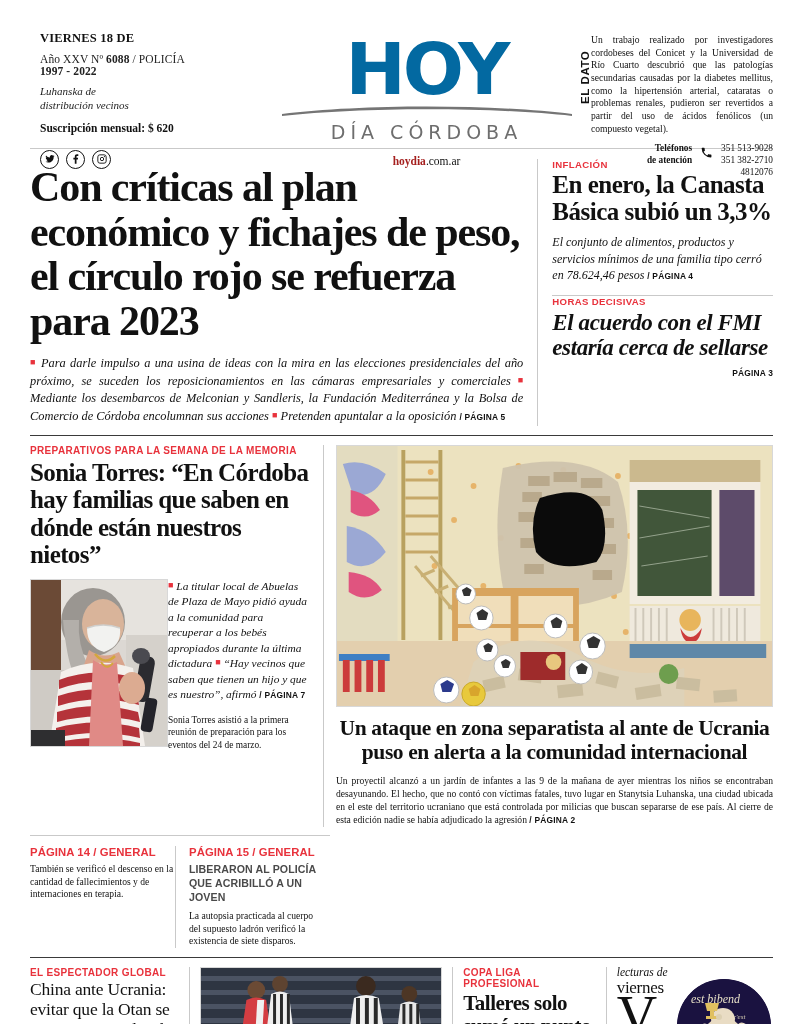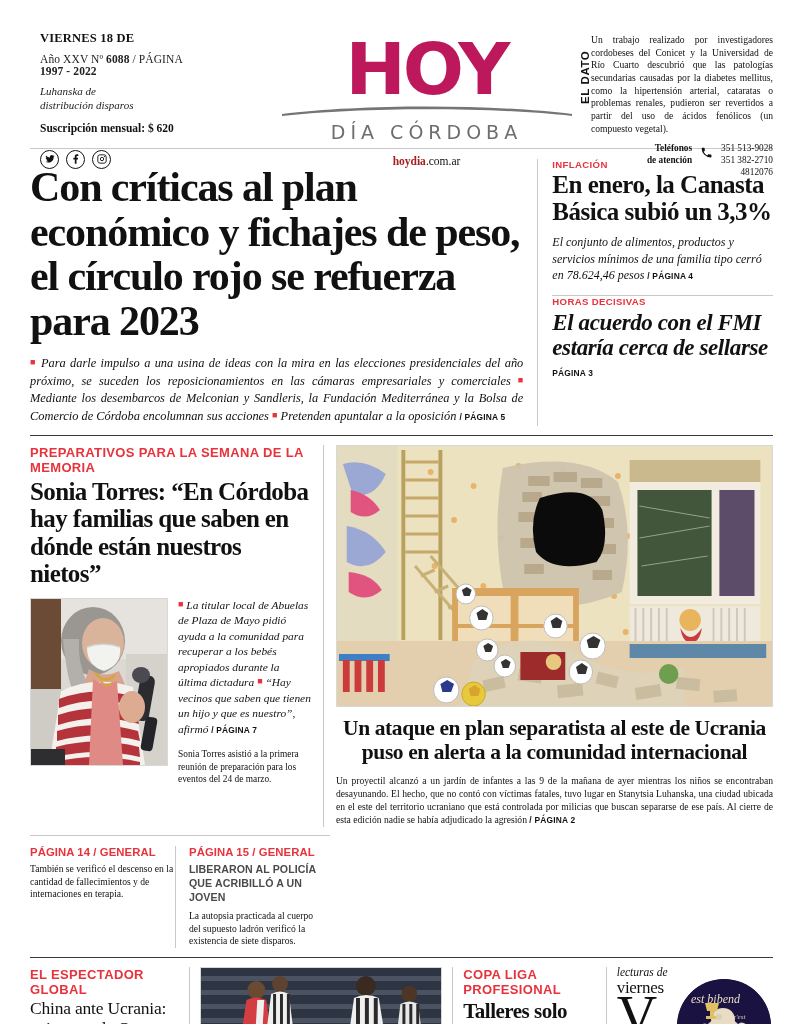--- a/index.html
+++ b/index.html
@@ -81,42 +81,42 @@
     text-align: justify; margin-top: 12px;
   }
   .bullet { color: #e8323c; font-style: normal; font-size: 9px; vertical-align: 2px; }
   .pg { font-family: "Liberation Sans", sans-serif; font-weight: bold; font-size: 8.4px; font-style: normal; letter-spacing: .2px;}
 
   .kicker {
     font-family: "Liberation Sans", sans-serif;
     font-weight: bold; font-size: 9.6px; color: #e8323c;
     letter-spacing: .35px; text-transform: uppercase;
   }
-  .kicker-sm { font-size: 13px; }
+  .kicker-sm { font-size: 10px; }
   .rhead {
     font-family: "Liberation Serif", serif; font-weight: bold;
     font-size: 25px; line-height: 1.08; letter-spacing: -.5px; margin-top: 1px;
   }
   .rsub { font-style: italic; font-size: 12px; line-height: 1.38; margin-top: 9px; }
   .rhead-it {
     font-family: "Liberation Serif", serif; font-weight: bold; font-style: italic;
     font-size: 23px; line-height: 1.1; letter-spacing: -.4px; margin-top: 3px;
   }
-  .pg-blk { font-family:"Liberation Sans",sans-serif; font-weight:bold; font-size:8.4px; margin-top:8px; letter-spacing:.2px;}
+  .pg-blk { font-family:"Liberation Sans",sans-serif; font-weight:bold; font-size:8.4px; margin-top:8px; letter-spacing:.2px;text-align:right;}
 
   
   .mid-sec { display: flex; margin-top: 9px; }
   .mid-left { width: 300px; padding-right: 12px; }
   .mid-right { width: 460px; padding-left: 12px; }
 
   .st-head {
     font-family: "Liberation Serif", serif; font-weight: bold;
     font-size: 25px; line-height: 1.1; letter-spacing: -.6px; margin-top: 3px;
   }
-  .st-row { display: flex; margin-top: 10px; gap: 10px; }
+  .st-row { display: flex; margin-top: 10px; }
   .st-photo { width: 138px; height: 168px; border: 1px solid #d8d8d8; position: relative; overflow: hidden; background:#e9e6e2;}
   .st-text { flex: 1; }
   .st-lede { font-style: italic; font-size: 11.4px; line-height: 1.36; }
   .st-cap { font-size: 9.4px; line-height: 1.33; margin-top: 11px; }
 
   .uk-photo { width: 100%; height: 262px; border: 1px solid #d8d8d8; overflow: hidden; position: relative; background:#e8e2cf;}
   .uk-head {
     font-family: "Liberation Serif", serif; font-weight: bold;
     font-size: 21.5px; line-height: 1.14; letter-spacing: -.4px;
     text-align: center; margin-top: 9px;
@@ -167,26 +167,26 @@
 
 <div class="page">
 
   <div class="masthead">
 
     <div class="mh-left">
       <div class="mh-date">
         <div>VIERNES 18 DE</div>
       </div>
       <div class="mh-year">
-        <span>Año XXV Nº </span><b>6088</b><span> / PÁGINA</span>
+        <span>Año XXV Nº </span><b>6088</b><span> / POLICÍA</span>
         <span class="yrs">1997 - 2022</span>
       </div>
       <div class="mh-sub">
         <div>Luhanska de</div>
-        <div>distribución disparos</div>
+        <div>distribución vecinos</div>
       </div>
       <div class="mh-price">Suscripción mensual: $ 620</div>
       <div class="socials">
         <a class="soc">
           <svg width="10" height="10" viewBox="0 0 24 24">
               <path fill="#111" d="M23 4.9c-.8.4-1.7.6-2.6.8a4.6 4.6 0 0 0 2-2.5c-.9.5-1.9.9-2.9 1.1a4.5 4.5 0 0 0-7.8 4.1A12.9 12.9 0 0 1 2.4 3.6a4.5 4.5 0 0 0 1.4 6 4.5 4.5 0 0 1-2-.6 4.5 4.5 0 0 0 3.6 4.5 4.6 4.6 0 0 1-2 .1 4.5 4.5 0 0 0 4.2 3.1A9 9 0 0 1 1 18.6a12.8 12.8 0 0 0 6.9 2c8.3 0 12.9-6.9 12.9-12.9v-.6c.9-.6 1.6-1.4 2.2-2.2z"></path>
             </svg>
         </a>
         <a class="soc">
           <svg width="10" height="10" viewBox="0 0 24 24">
@@ -197,21 +197,21 @@
           <svg width="10" height="10" viewBox="0 0 24 24">
               <path fill="none" stroke="#111" stroke-width="2.2" d="M7 2h10a5 5 0 0 1 5 5v10a5 5 0 0 1-5 5H7a5 5 0 0 1-5-5V7a5 5 0 0 1 5-5z"></path>
               <circle cx="12" cy="12" r="4" fill="none" stroke="#111" stroke-width="2.2"></circle>
               <circle cx="17.8" cy="6.2" r="1.4" fill="#111"></circle>
             </svg>
         </a>
       </div>
     </div>
 
     <div class="mh-center">
-      <div class="logo-hoy" style="color:#be185d">
+      <div class="logo-hoy" style="color:#0369a1">
         <span>HOY</span>
       </div>
       <div class="swoosh">
         <svg width="290" height="12" viewBox="0 0 290 12" preserveAspectRatio="none">
           <path d="M0 9 C 80 -1, 210 -1, 290 9 L290 11 C210 2, 80 2, 0 11 Z" fill="#757575"></path>
         </svg>
       </div>
       <div class="logo-dia">DÍA CÓRDOBA</div>
       <div class="logo-url">
         <span class="b" style="color:#a5201f">hoydia</span><span>.com.ar</span>
@@ -489,21 +489,21 @@
           <g>
             <rect x="2" y="208" width="52" height="7" fill="#3f7fc4"></rect>
             <rect x="6" y="214" width="7" height="32" fill="#cc3b3b"></rect>
             <rect x="18" y="214" width="7" height="32" fill="#cc3b3b"></rect>
             <rect x="30" y="214" width="7" height="32" fill="#cc3b3b"></rect>
             <rect x="42" y="214" width="7" height="32" fill="#cc3b3b"></rect>
           </g>
           <circle cx="340" cy="228" r="10" fill="#6e9e4e"></circle>
         </svg>
       </div>
-      <div class="uk-head">Un ataque en plan separatista al este de Ucrania puso en alerta a la comunidad internacional</div>
+      <div class="uk-head">Un ataque en zona separatista al ante de Ucrania puso en alerta a la comunidad internacional</div>
       <div class="uk-body">
         <span>Un proyectil alcanzó a un jardín de infantes a las 9 de la mañana de ayer mientras los niños se encontraban desayunando. El hecho, que no contó con víctimas fatales, tuvo lugar en Stanytsia Luhanska, una ciudad ubicada en el este del territorio ucraniano que está controlada por milicias que buscan separarse de ese país. Al cierre de esta edición nadie se había adjudicado la agresión</span>
         <span class="pg">/ PÁGINA 2</span>
       </div>
     </div>
   </div>
 
   <div style="display:flex">
     <div style="width:300px">
       <div class="rule" style="margin-top:8px"></div>

